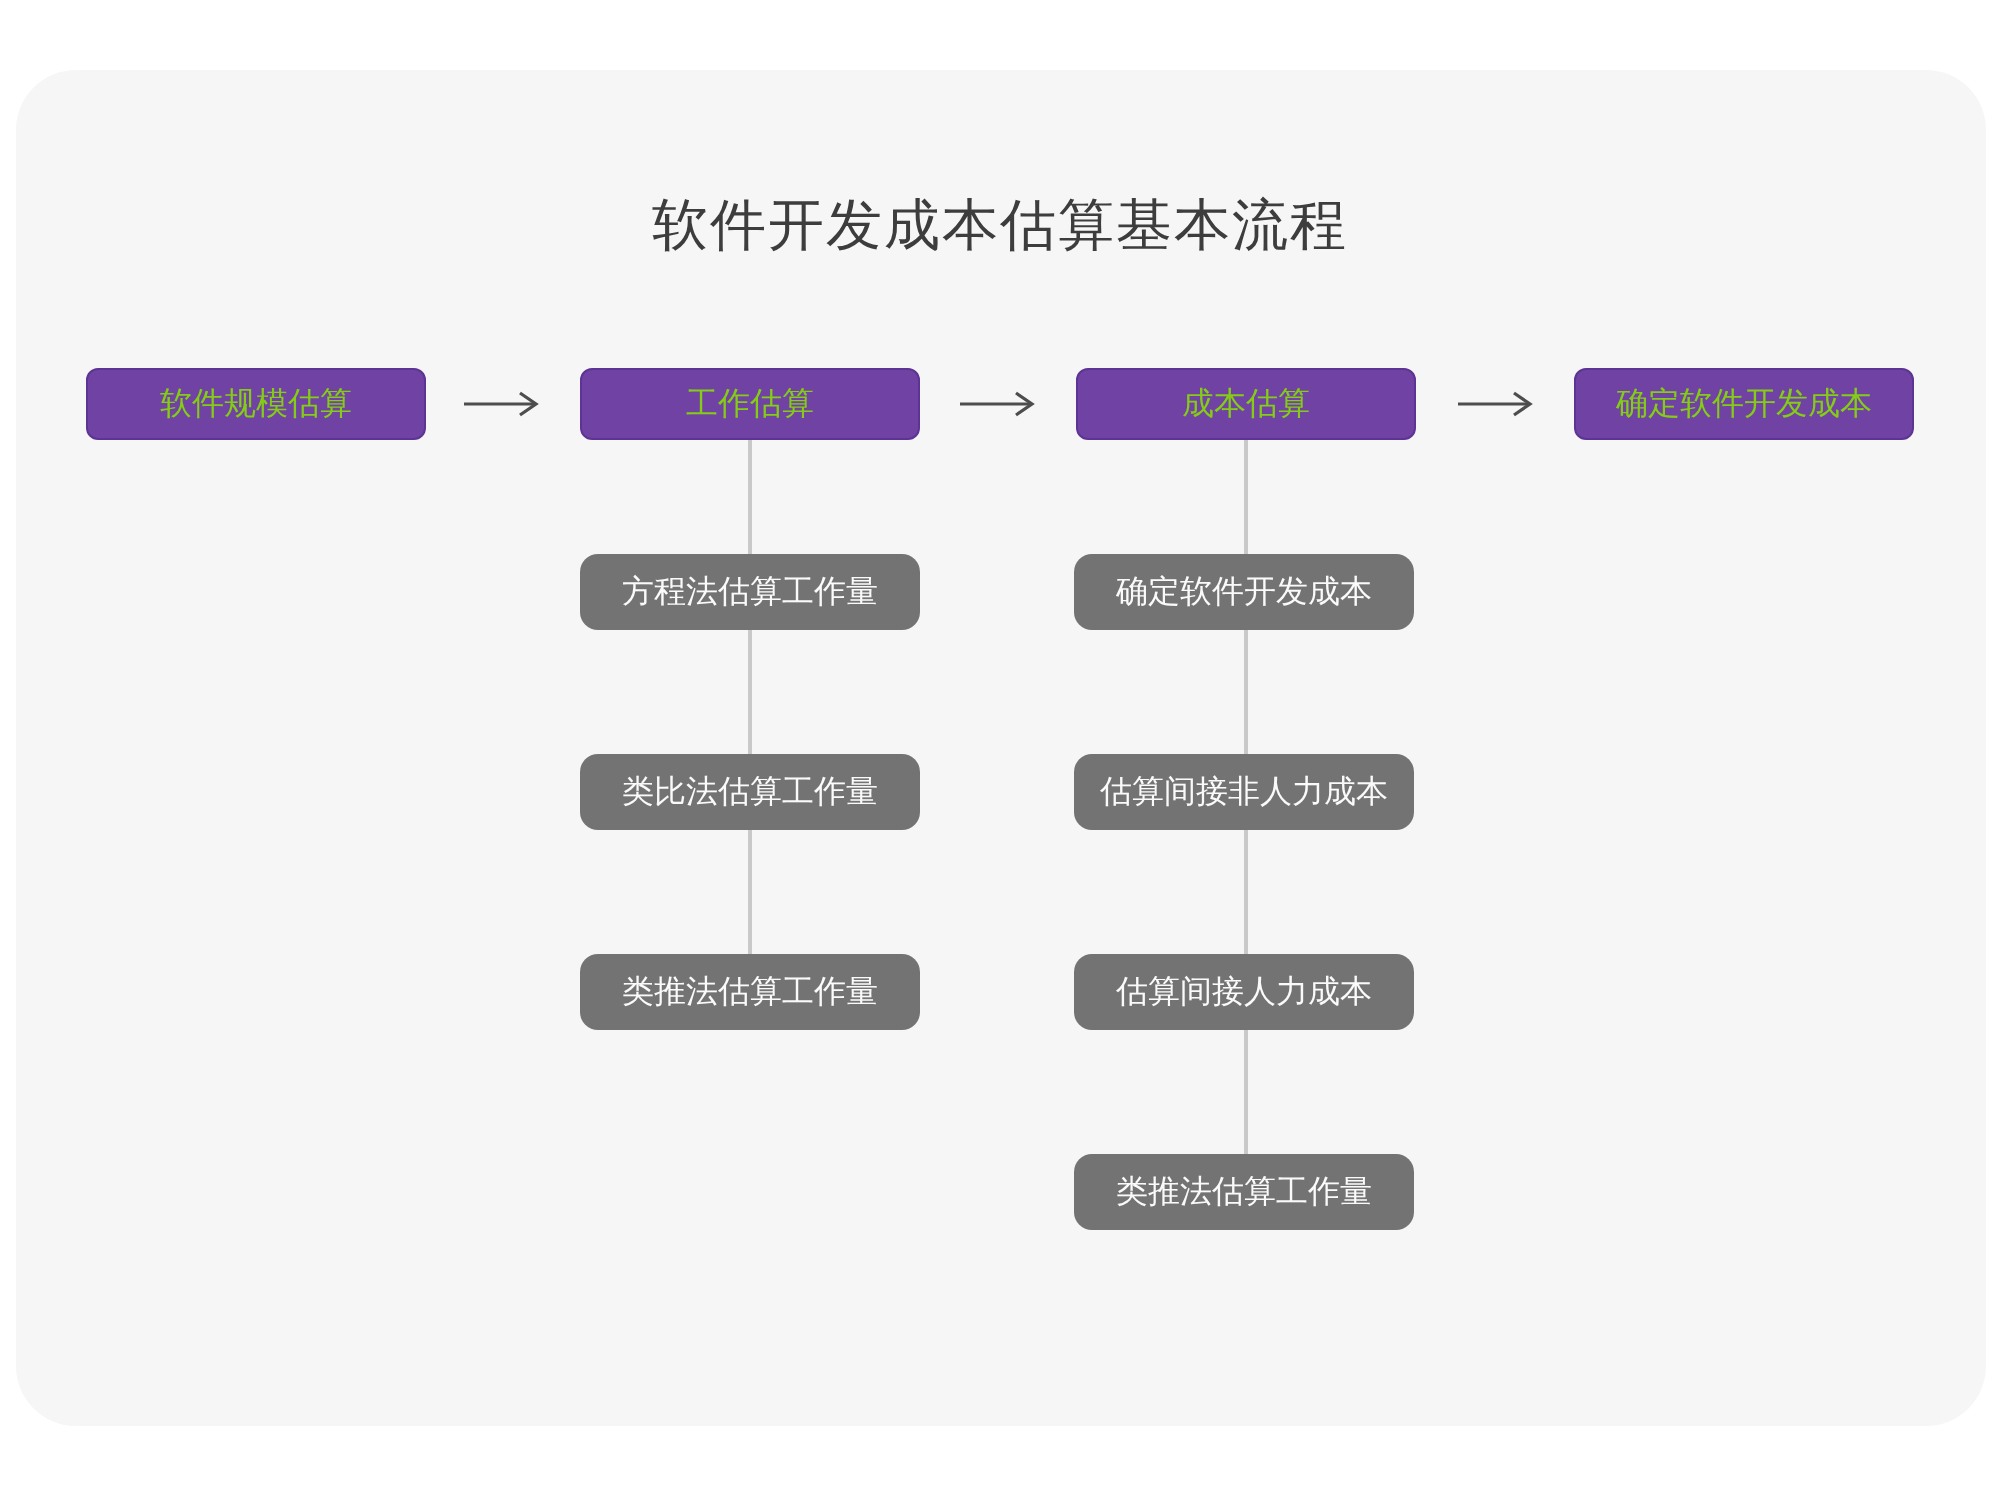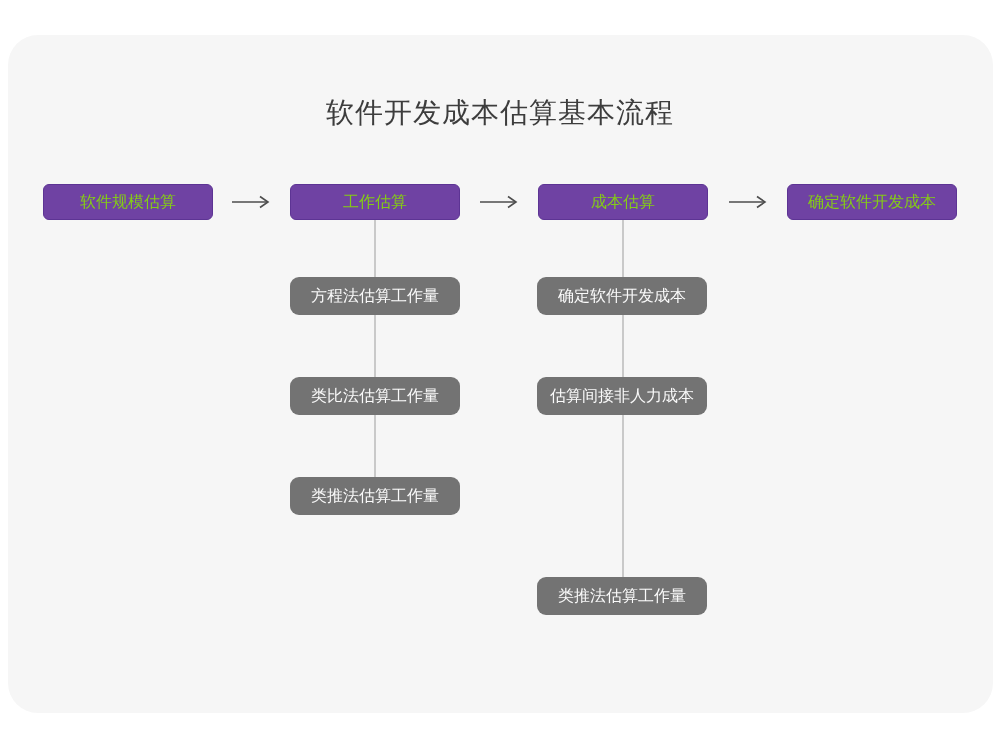--- a/index.html
+++ b/index.html
@@ -118,17 +118,20 @@
   <div class="node node-gray" style="left:290px; top:477px;text-align:center;">
     <span>类推法估算工作量</span>
   </div>
 
   <div class="node node-gray" style="left:537px; top:277px;">
     <span>确定软件开发成本</span>
   </div>
   <div class="node node-gray" style="left:537px; top:377px;">
     <span>估算间接非人力成本</span>
   </div>
+  <div class="node node-gray" style="left:537px; top:477px;">
+    <span>估算间接人力成本</span>
+  </div>
   <div class="node node-gray" style="left:537px; top:577px;">
     <span>类推法估算工作量</span>
   </div>
 
 </div>
 
 </body></html>

